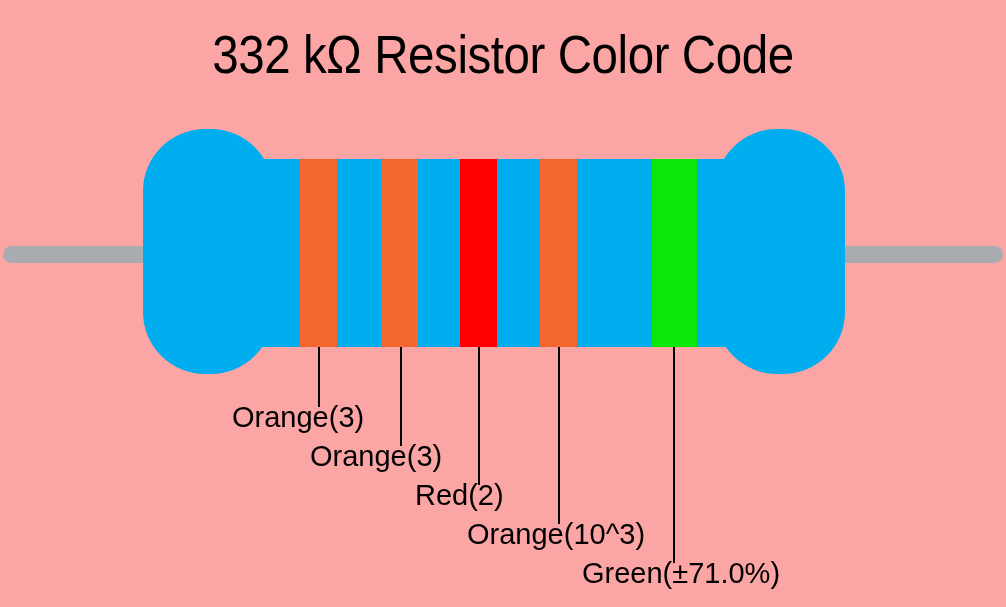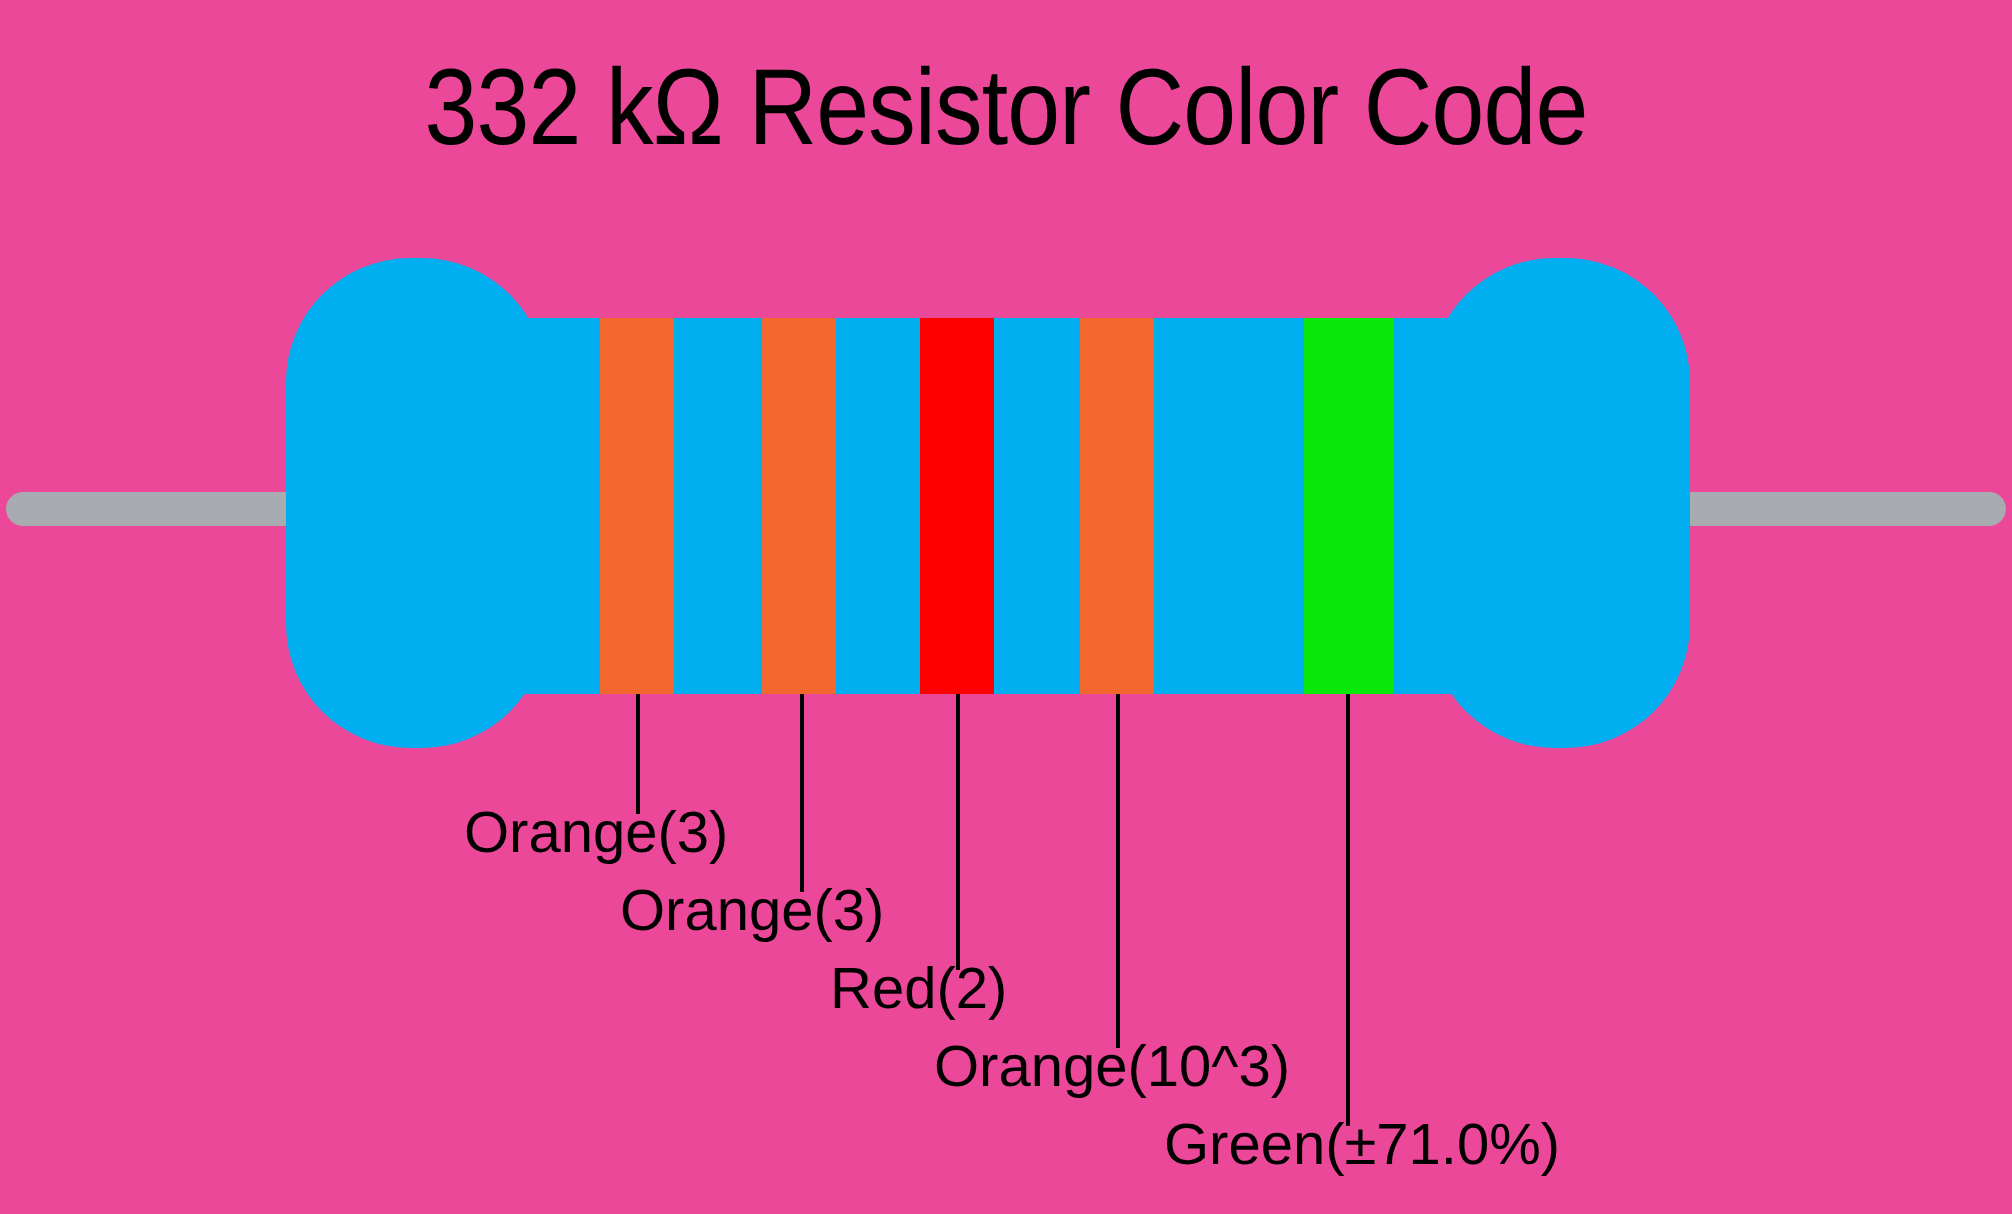--- a/index.html
+++ b/index.html
@@ -4,21 +4,21 @@
 <style>
   html, body {
     margin: 0;
     padding: 0;
     background: #ffffff;
   }
   #stage {
     position: relative;
     width: 1006px;
     height: 607px;
-    background: #ec4899;
+    background: #fca5a5;
     overflow: hidden;
     font-family: "Liberation Sans", sans-serif;
   }
 
   
   #title {
     position: absolute;
     left: 0;
     top: 24px;
     width: 1006px;

